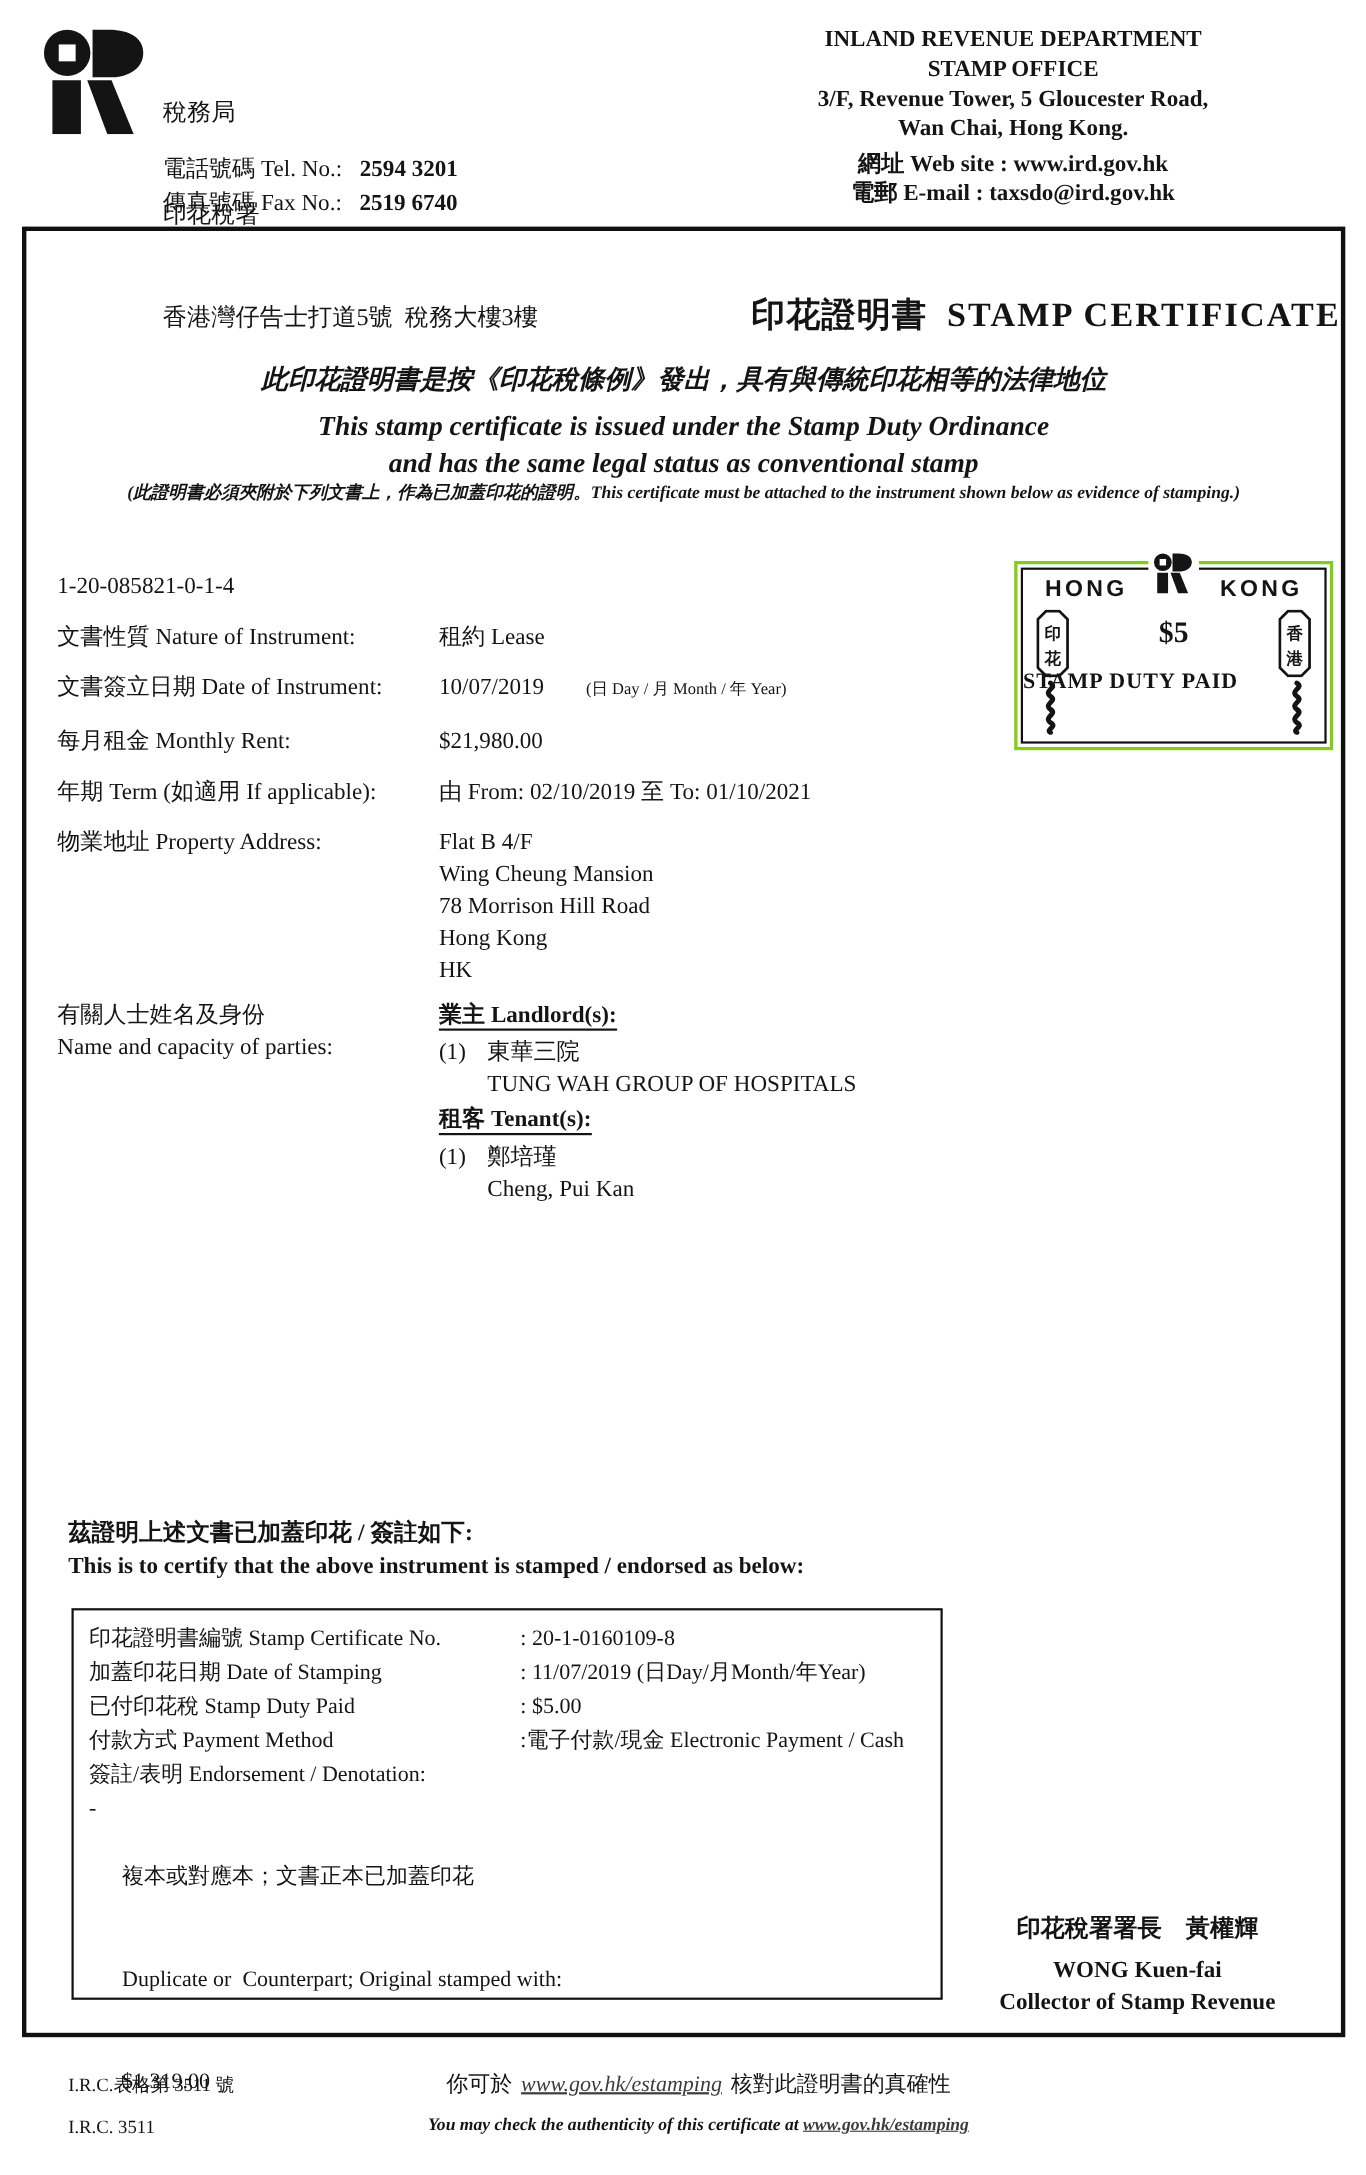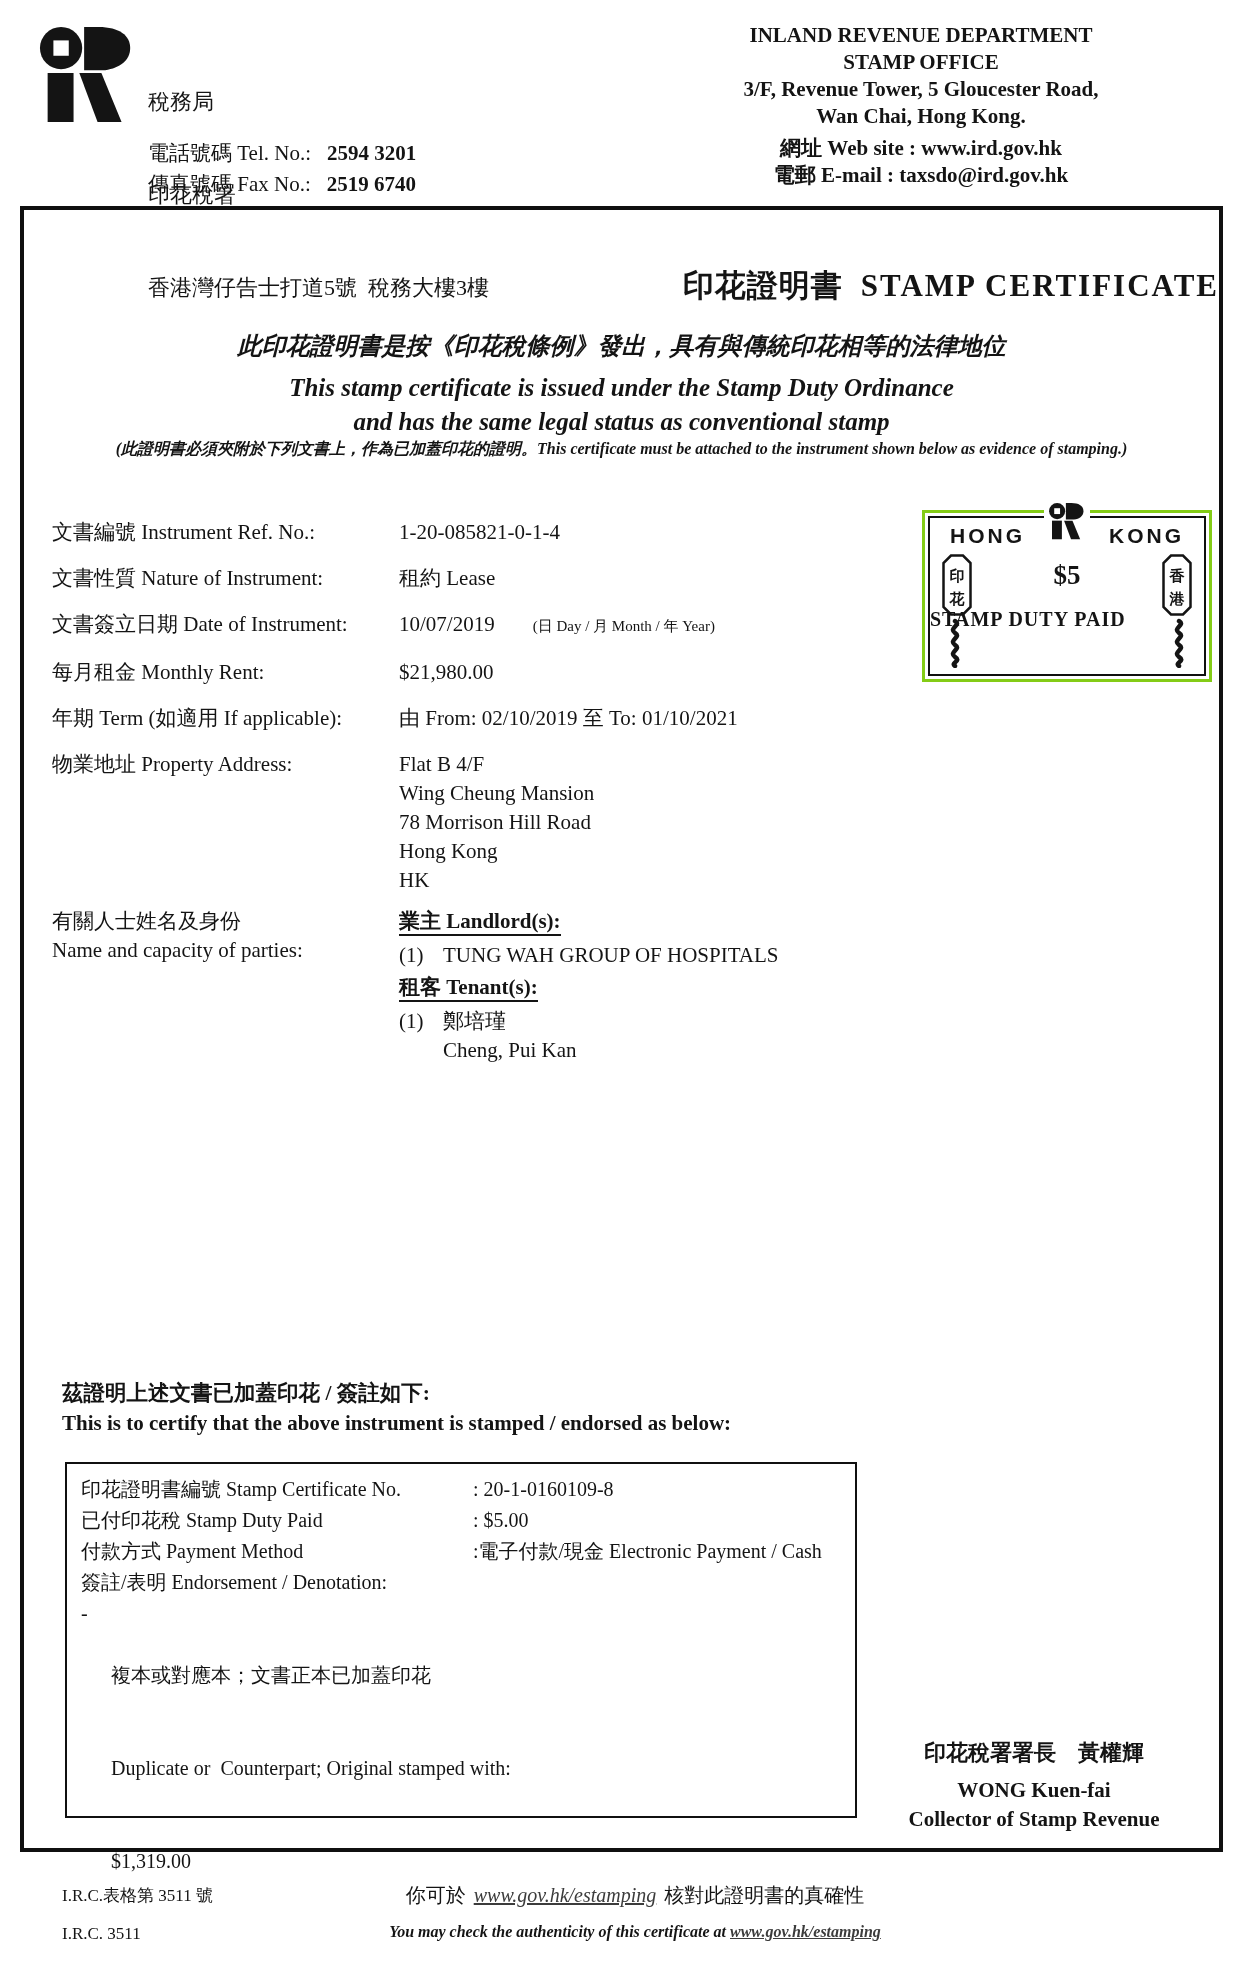--- a/index.html
+++ b/index.html
@@ -129,21 +129,20 @@
     <div class="t-title">
       <span>印花證明書</span><span class="en">STAMP CERTIFICATE</span>
     </div>
     <div class="t-sub-cn">此印花證明書是按《印花稅條例》發出，具有與傳統印花相等的法律地位</div>
     <div class="t-sub-en l1">This stamp certificate is issued under the Stamp Duty Ordinance</div>
     <div class="t-sub-en l2">and has the same legal status as conventional stamp</div>
     <div class="t-note">(此證明書必須夾附於下列文書上，作為已加蓋印花的證明。This certificate must be attached to the instrument shown below as evidence of stamping.)</div>
 
     <div class="fields">
       <div class="f-row">
-        <div class="f-label">文書編號 Instrument Ref. No.:</div>
         <div class="f-value">1-20-085821-0-1-4</div>
       </div>
       <div class="f-row">
         <div class="f-label">文書性質 Nature of Instrument:</div>
         <div class="f-value">租約 Lease</div>
       </div>
       <div class="f-row">
         <div class="f-label">文書簽立日期 Date of Instrument:</div>
         <div class="f-value"><span>10/07/2019</span><span class="f-hint">(日 Day /  月 Month /  年 Year)</span></div>
       </div>
@@ -168,20 +167,21 @@
       <div class="f-row">
         <div class="f-label party-label">
           <div>有關人士姓名及身份</div>
           <div>Name and capacity of parties:</div>
         </div>
         <div>
           <div class="party-heading"><span class="u">業主 Landlord(s):</span></div>
           <div class="party-entry">
             <span class="p-idx">(1)</span>
             <span class="p-names">
+              <div>東華三院</div>
               <div>TUNG WAH GROUP OF HOSPITALS</div>
             </span>
           </div>
           <div class="party-heading"><span class="u">租客 Tenant(s):</span></div>
           <div class="party-entry">
             <span class="p-idx">(1)</span>
             <span class="p-names">
               <div>鄭培瑾</div>
               <div>Cheng, Pui Kan</div>
             </span>
@@ -236,20 +236,24 @@
       <div class="cn">茲證明上述文書已加蓋印花 / 簽註如下:</div>
       <div class="en">This is to certify that the above instrument is stamped / endorsed as below:</div>
     </div>
 
     <div class="endorse-box">
       <div class="e-row">
         <div>印花證明書編號 Stamp Certificate No.</div>
         <div class="val">: 20-1-0160109-8</div>
       </div>
       <div class="e-row">
+        <div>加蓋印花日期 Date of Stamping</div>
+        <div class="val">: 11/07/2019 (日Day/月Month/年Year)</div>
+      </div>
+      <div class="e-row">
         <div>已付印花稅 Stamp Duty Paid</div>
         <div class="val">: $5.00</div>
       </div>
       <div class="e-row">
         <div>付款方式 Payment Method</div>
         <div class="val">:電子付款/現金 Electronic Payment / Cash</div>
       </div>
       <div>簽註/表明 Endorsement / Denotation:</div>
       <div class="e-item">
         <div>-</div>

